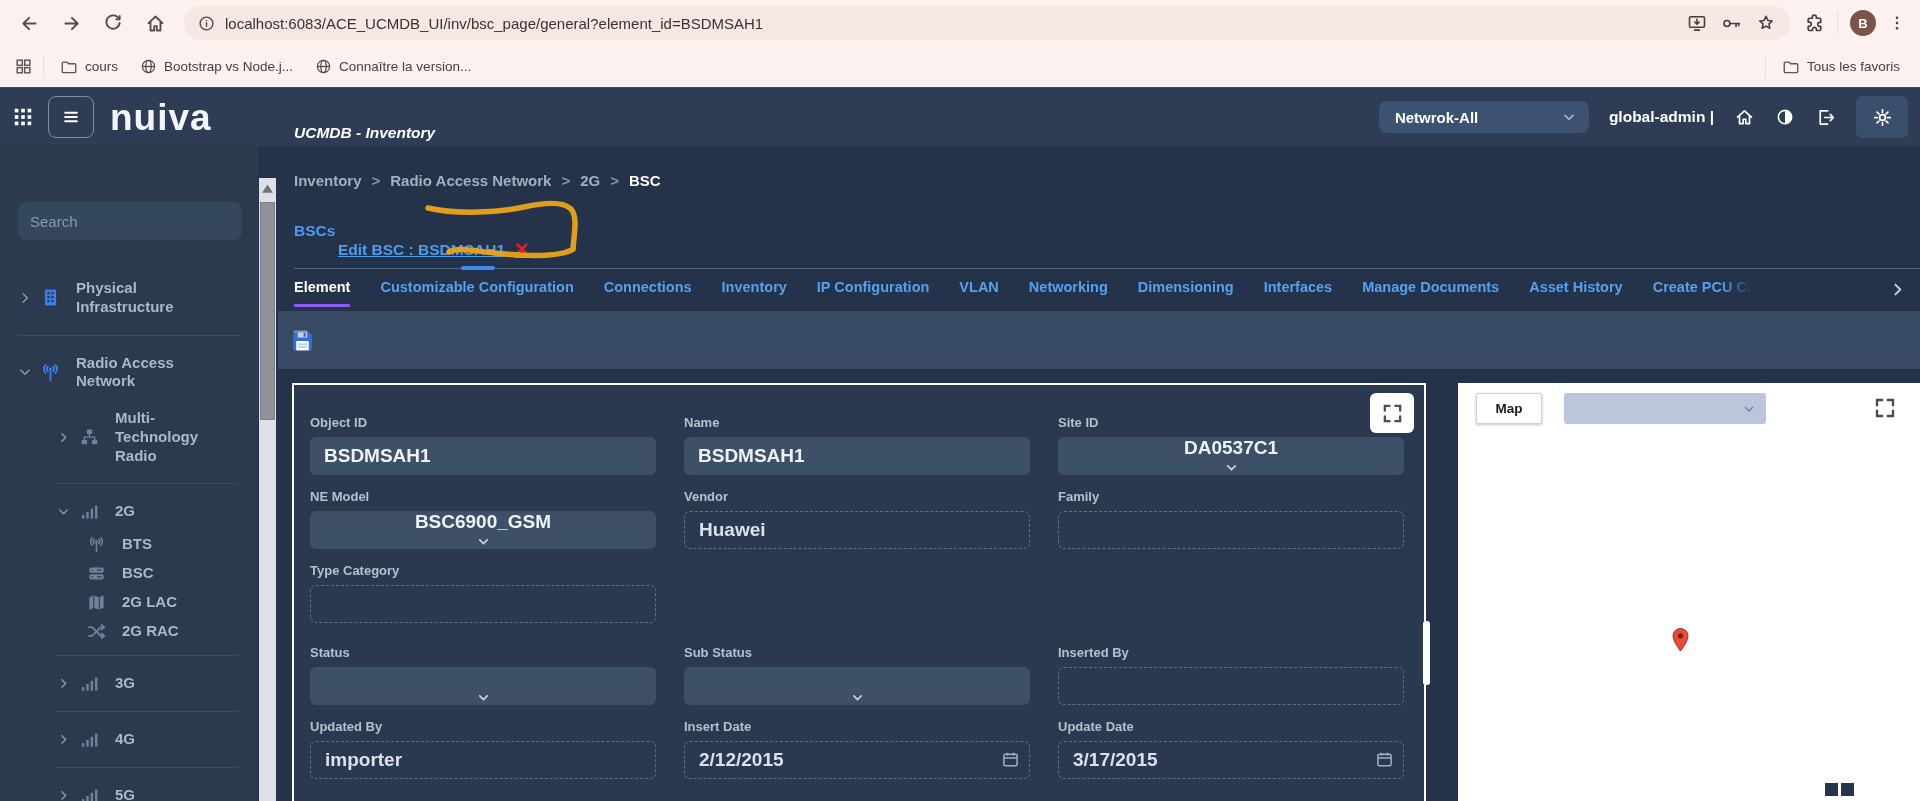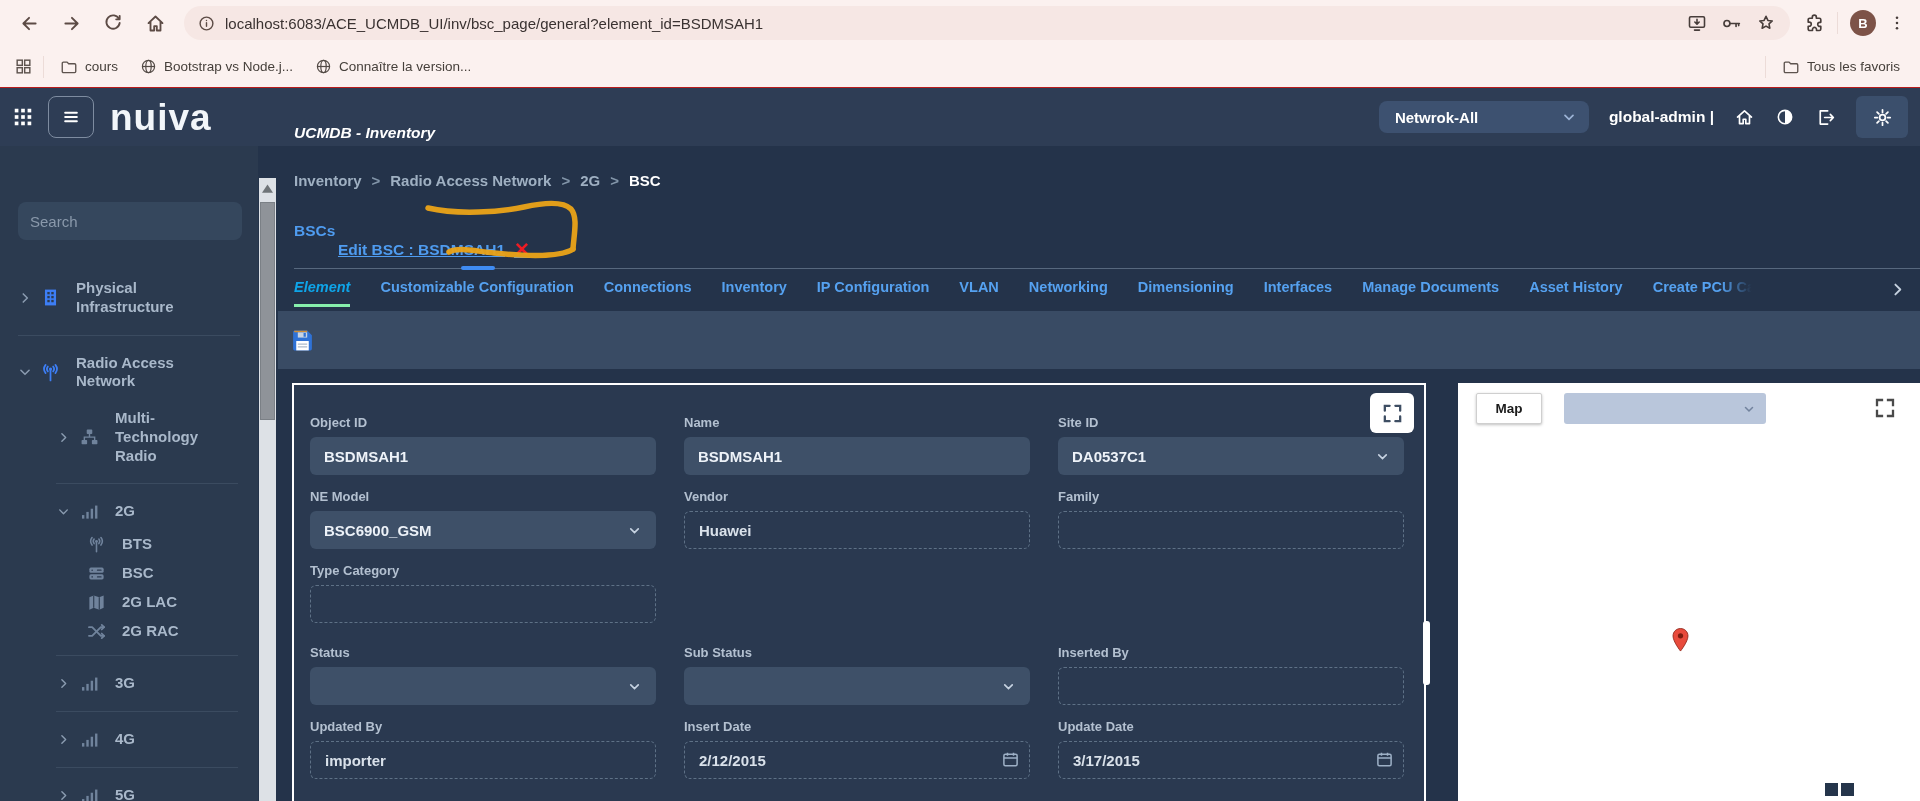--- a/index.html
+++ b/index.html
@@ -66,38 +66,38 @@
   .bc-sep { color:#8396aa; }
   .bc-last { color:#fff; font-weight:700; }
   .subtab-row { margin:33px 0 0 16px; display:flex; align-items:flex-start; font-size:15.5px; font-weight:700; color:#4f9cf0;flex-direction:column; }
   .subtab { cursor:default; }
   .subtab.edit { margin-left:44px; display:flex; align-items:center; gap:9px;text-decoration:underline; }
   .close-x { color:#ed1c24; font-size:19px; font-weight:700; line-height:1; }
   .subtab-sep { margin:9px 0 0 16px; height:1px; background:#57687e; position:relative; }
   .active-bar { position:absolute; left:167px; top:-2px; width:34px; height:4px; background:#3f8cf3; border-radius:2px; }
   .tabs-row { margin:10px 14px 0 16px; display:flex; align-items:flex-start; gap:30px; font-size:14.5px; font-weight:700; color:#55a1f0; }
   .tab { padding-bottom:9px; white-space:nowrap; cursor:default; }
-  .tab.active { color:#0ea5e9; border-bottom:3px solid #86efac;font-style:italic; }
+  .tab.active { color:#ffffff; border-bottom:3px solid #8b5cf6; }
   .tab.fade { position:relative; }
   .tab.fade::after { content:''; position:absolute; right:-2px; top:0; width:36px; height:100%;
                      background:linear-gradient(to right, rgba(36,51,74,0), #24334a 85%); }
   .tabs-chevron { margin-left:auto; color:#c6d2e0; padding-top:2px; }
   .toolbar { margin-top:4px; height:58px; background:#394b64; display:flex; align-items:center; padding-left:12px; flex:0 0 auto; }
 
   .panel-area { flex:1; display:flex; margin-top:14px; min-height:0; }
   .form-panel { margin-left:14px; width:1134px; flex:0 0 auto; background:#2a3950; border:2px solid #ffffff; border-bottom:none; position:relative; padding:30px 20px 0 16px; }
   .expand-btn { position:absolute; top:8px; right:10px; width:44px; height:40px; background:#fff; border-radius:6px; display:flex; align-items:center; justify-content:center; }
   .form-thumb { position:absolute; right:-6px; top:236px; width:7px; height:64px; background:#fff; border-radius:3px; }
   .frow { display:grid; grid-template-columns:repeat(3,1fr); column-gap:28px; margin-bottom:14px; }
   .frow.gap { margin-top:22px; }
   .flabel { font-size:13px; font-weight:700; color:#b3c0d0; margin-bottom:7px; }
-  .fctl { height:38px; border-radius:6px; font-size:15px; font-weight:600; width:100%; }
+  .fctl { height:38px; border-radius:6px; font-size:19px; font-weight:600; width:100%; }
   input.fctl { border:none; outline:none; padding:0 14px; color:#edf2f8; background:#3e5068; font-family:"Liberation Sans",sans-serif; font-weight:600; }
   input.fctl.dashed { background:transparent; border:1px dashed #5e7186; color:#d9e1ea; }
-  .fsel { background:#3e5068; color:#edf2f8; padding:0 14px; display:flex; align-items:center; justify-content:space-between; }
+  .fsel { background:#3e5068; color:#edf2f8; padding:0 14px; display:flex; align-items:center; justify-content:space-between;flex-direction:column; }
   .datewrap { position:relative; }
   .datewrap input { padding-right:40px; }
   .datewrap .cal { position:absolute; right:11px; top:10px; }
 
   
   .map-panel { flex:1; min-width:0; margin-left:32px; background:#ffffff; position:relative; }
   .map-btn { position:absolute; left:18px; top:10px; width:66px; height:31px; background:#fff; border:1px solid #cfcfcf; border-radius:2px; box-shadow:0 1px 3px rgba(0,0,0,.25); display:flex; align-items:center; justify-content:center; font-size:13.5px; font-weight:700; color:#1b1b1b; }
   .map-dd { position:absolute; left:106px; top:10px; width:202px; height:31px; background:#b9c6db; border-radius:3px; display:flex; align-items:center; justify-content:flex-end; padding-right:10px; }
   .map-fs { position:absolute; right:22px; top:12px; width:26px; height:26px; display:flex; align-items:center; justify-content:center; }
   .map-pin { position:absolute; left:214px; top:244px; }

